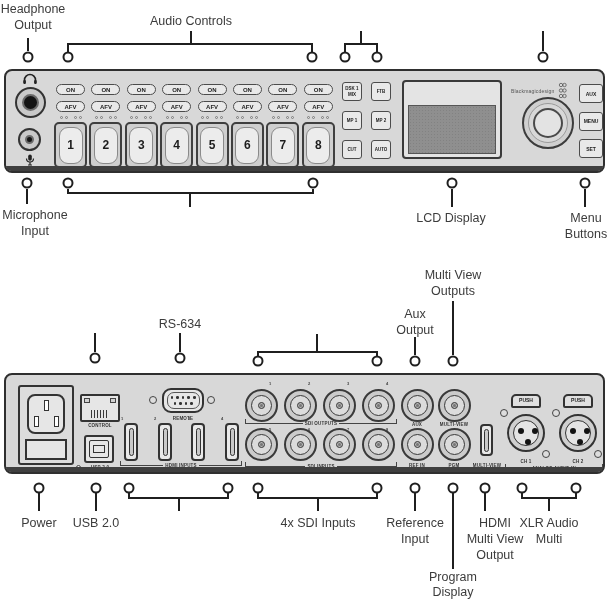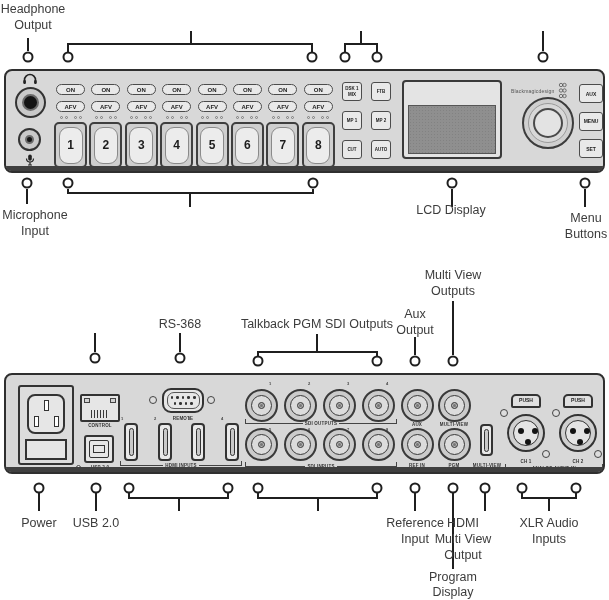--- a/index.html
+++ b/index.html
@@ -150,42 +150,43 @@
     <circle cx="453" cy="488" r="4.5"></circle>
     <path d="M485,493 V511"></path>
     <circle cx="485" cy="488" r="4.5"></circle>
     <path d="M522,493 V498 H576 V493 M549,498 V511"></path>
     <circle cx="522" cy="488" r="4.5"></circle>
     <circle cx="576" cy="488" r="4.5"></circle>
   </svg>
 
   <div class="callout-label" style="left:-7px;top:1px;width:80px">Headphone
 Output</div>
+  <div class="callout-label" style="left:136px;top:13px;width:110px">Audio Controls</div>
   <div class="callout-label" style="left:-10px;top:207px;width:90px">Microphone
 Input</div>
-  <div class="callout-label" style="left:406px;top:202px;width:90px">LCD Display</div>
+  <div class="callout-label" style="left:406px;top:210px;width:90px">LCD Display</div>
   <div class="callout-label" style="left:551px;top:210px;width:70px">Menu
 Buttons</div>
-  <div class="callout-label" style="left:145px;top:316px;width:70px">RS-368</div>
-  <div class="callout-label" style="left:222px;top:316px;width:190px">Talkback PGM SDI Outputs</div>
+  <div class="callout-label" style="left:145px;top:316px;width:70px">RS-634</div>
   <div class="callout-label" style="left:385px;top:306px;width:60px">Aux
 Output</div>
   <div class="callout-label" style="left:408px;top:267px;width:90px">Multi View
 Outputs</div>
   <div class="callout-label" style="left:9px;top:515px;width:60px">Power</div>
   <div class="callout-label" style="left:66px;top:515px;width:60px">USB 2.0</div>
+  <div class="callout-label" style="left:268px;top:515px;width:100px">4x SDI Inputs</div>
   <div class="callout-label" style="left:380px;top:515px;width:70px">Reference
 Input</div>
   <div class="callout-label" style="left:418px;top:570px;width:70px;line-height:15px">Program
 Display</div>
-  <div class="callout-label" style="left:428px;top:515px;width:70px">HDMI
+  <div class="callout-label" style="left:460px;top:515px;width:70px">HDMI
 Multi View
 Output</div>
   <div class="callout-label" style="left:509px;top:515px;width:80px">XLR Audio
-Inputs</div>
+Multi</div>
 
   <div class="panel front">
     <svg class="ficon" style="left:16px;top:2px" width="16" height="12">
       <path d="M2.5,10 V7 A5.5,5.5 0 0 1 13.5,7 V10" fill="none" stroke="#222" stroke-width="1.6"></path>
       <rect x="1.3" y="7" width="2.6" height="4" rx="1" fill="#222"></rect>
       <rect x="12.1" y="7" width="2.6" height="4" rx="1" fill="#222"></rect>
     </svg>
     <div class="jack hp">
         <div class="jc"></div>
       </div>

